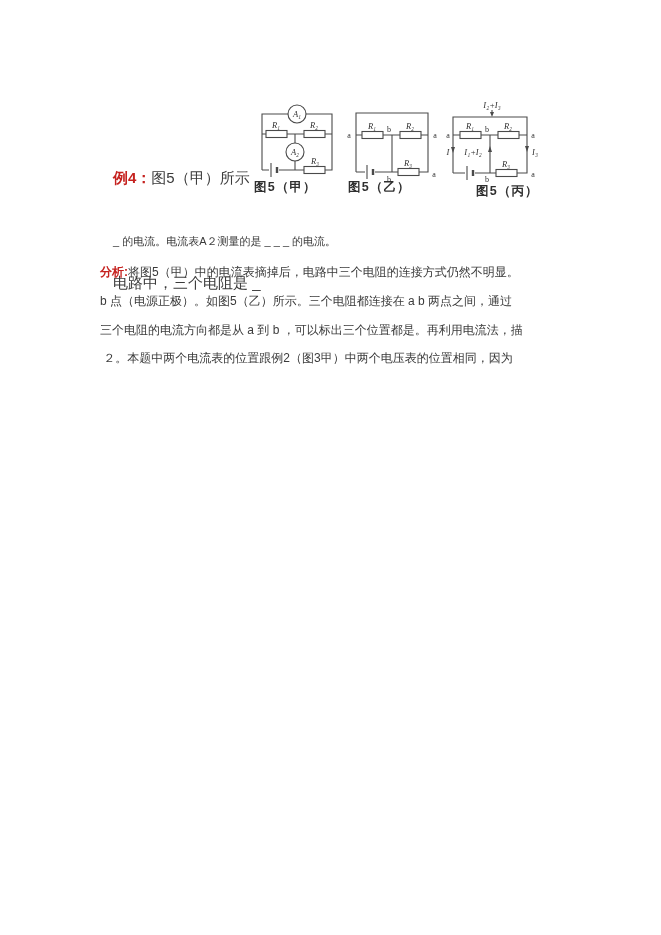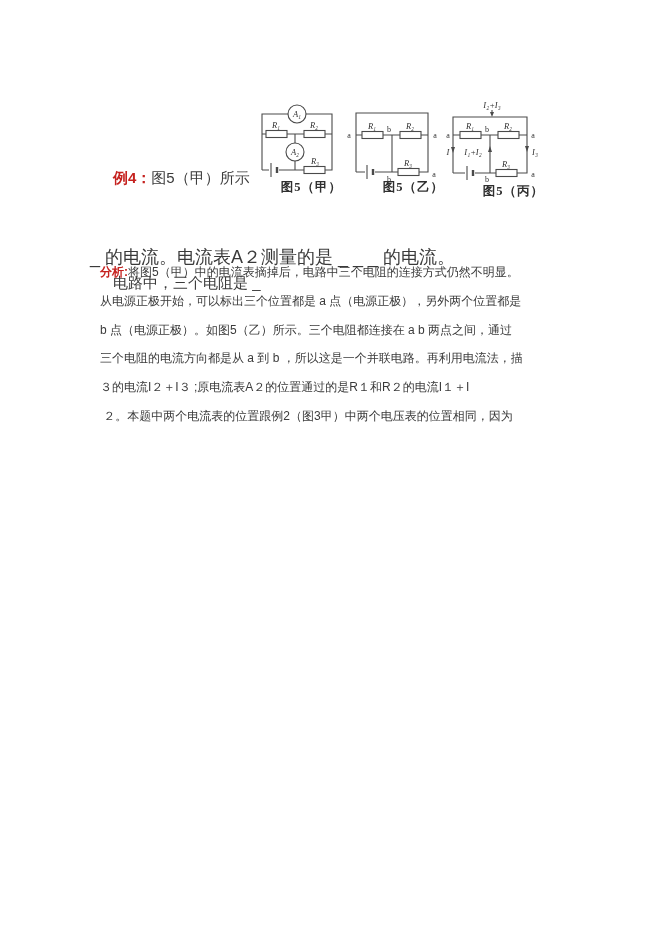--- a/index.html
+++ b/index.html
@@ -5,29 +5,29 @@
   html,body{margin:0;padding:0;}
   body{
     width:661px;height:935px;background:#ffffff;position:relative;overflow:hidden;
     font-family:"Liberation Sans","DejaVu Sans",sans-serif;
     color:#3a3a3a;
   }
   .abs{position:absolute;}
   
   .q-col{left:113px;top:90px;width:150px;line-height:35px;font-size:15px;white-space:pre;}
   .q-line{height:35px;}
-  .q-full{left:90px;top:230px;width:480px;font-size:18px;line-height:22px;white-space:pre;margin-top:16px;}
+  .q-full{left:113px;top:230px;width:480px;font-size:11px;line-height:22px;white-space:pre;}
   .red{color:#c5221f;font-weight:700;}
   
   .analysis{left:100px;top:258px;width:470px;font-size:12px;}
   .a-line{line-height:28.8px;height:28.8px;white-space:pre;}
   
   .fig-caption{
-    font-size:12.5px;font-weight:700;color:#2f2f2f;text-align:right;
-    font-family:Liberation Serif, serif;letter-spacing:1px;white-space:pre;
+    font-size:12.5px;font-weight:700;color:#2f2f2f;text-align:left;
+    font-family:Liberation Mono, monospace;letter-spacing:1px;white-space:pre;
   }
   svg{position:absolute;overflow:visible;}
   svg text{fill:#2f2f2f;}
   .lbl{font-family:"Liberation Serif","DejaVu Serif",serif;font-style:italic;font-size:8.5px;}
   .node{font-family:"Liberation Serif","DejaVu Serif",serif;font-size:8px;}
   .wire{stroke:#4a4a4a;stroke-width:1.1;fill:none;}
   .box{fill:#ffffff;stroke:#4a4a4a;stroke-width:1.1;}
   .meter{fill:#ffffff;stroke:#4a4a4a;stroke-width:1.1;}
   .bat-long{stroke:#4a4a4a;stroke-width:1.1;}
   .bat-short{stroke:#4a4a4a;stroke-width:2.4;}
@@ -124,22 +124,20 @@
   <text class="node" x="39" y="98" text-anchor="middle">b</text>
   <text class="node" x="85" y="93" text-anchor="middle">a</text>
 
   <text class="lbl" x="0" y="71" text-anchor="middle">I</text>
   <polygon class="arrow" points="3,63 7,63 5,69"></polygon>
   <text class="lbl" x="25" y="71" text-anchor="middle">I₁+I₂</text>
   <polygon class="arrow" points="40,68 44,68 42,62"></polygon>
   <polygon class="arrow" points="77,62 81,62 79,68"></polygon>
   <text class="lbl" x="87" y="71" text-anchor="middle">I₃</text>
 </svg>
-<div class="abs fig-caption" style="left:444px;top:183px;width:100px;">图5（丙）</div>
+<div class="abs fig-caption" style="left:476px;top:183px;width:100px;">图5（丙）</div>
 
 <div class="abs analysis">
   <div class="a-line"><span class="red">分析:</span><span>将图5（甲）中的电流表摘掉后，电路中三个电阻的连接方式仍然不明显。</span></div>
-  <div class="a-line">从电源正极开始，可以标出三个位置都是 a 点（电源正极），另外两个位置都是</div>
   <div class="a-line">b 点（电源正极）。如图5（乙）所示。三个电阻都连接在 a b 两点之间，通过</div>
-  <div class="a-line">三个电阻的电流方向都是从 a 到 b ，所以这是一个并联电路。再利用电流法，描</div>
-  <div class="a-line">３的电流I２＋I３ ;原电流表A２的位置通过的是R１和R２的电流I１＋I</div>
+  <div class="a-line">三个电阻的电流方向都是从 a 到 b ，可以标出三个位置都是。再利用电流法，描</div>
   <div class="a-line"> ２。本题中两个电流表的位置跟例2（图3甲）中两个电压表的位置相同，因为</div>
 </div>
 
 </body></html>

